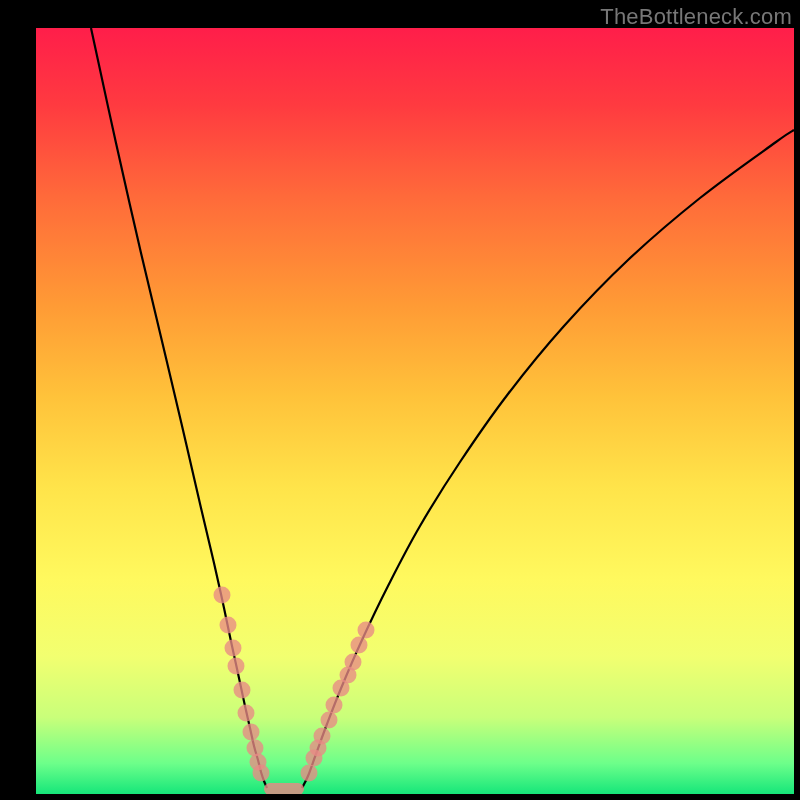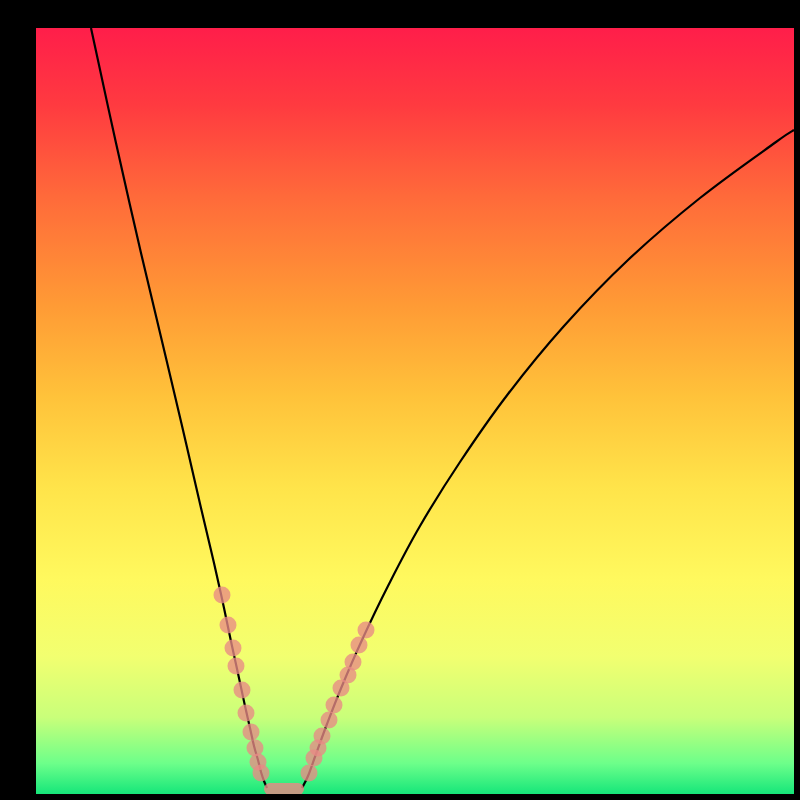--- a/index.html
+++ b/index.html
@@ -97,13 +97,14 @@
           <circle cx="278" cy="730" r="8.5" class="dot"></circle>
           <circle cx="273" cy="745" r="8.5" class="dot"></circle>
           <circle cx="323" cy="617" r="8.5" class="dot"></circle>
           <circle cx="317" cy="634" r="8.5" class="dot"></circle>
           <circle cx="312" cy="647" r="8.5" class="dot"></circle>
           <circle cx="330" cy="602" r="8.5" class="dot"></circle>
         </g>
       <rect id="bottom-bar" class="bottom-bar" x="228" y="755" width="40" height="12" rx="6" ry="6"></rect>
     </svg>
   </div>
+  <div class="watermark">TheBottleneck.com</div>
 </div>
 
 </body></html>

